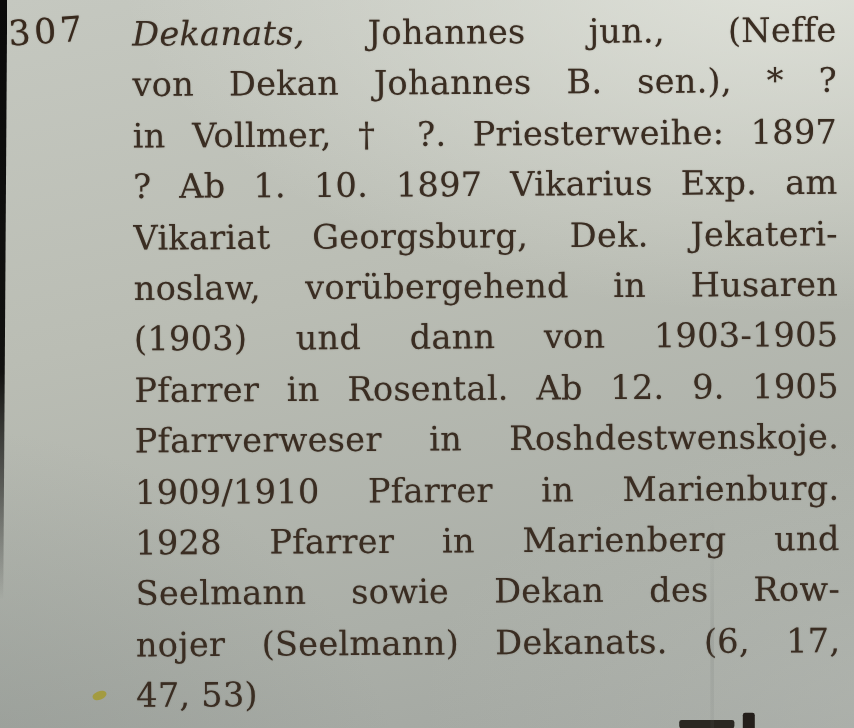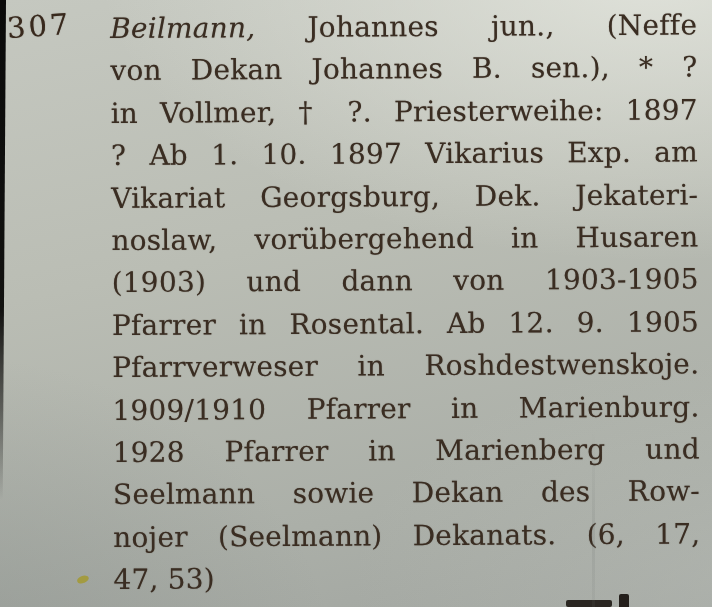--- a/index.html
+++ b/index.html
@@ -114,21 +114,21 @@
 <body>
 
 <div class="photo">
 
   <div class="edge-strip"></div>
 
   <div class="entry-number">307</div>
 
   <div class="text-block">
     <div class="line">
-      <span class="italic">Beilmann,</span>
+      <span class="italic">Dekanats,</span>
       <span>Johannes jun., (Neffe</span>
     </div>
     <div>
         <div class="line">von Dekan Johannes B. sen.), * ?</div>
         <div class="line">in Vollmer, † ?. Priesterweihe: 1897</div>
         <div class="line">? Ab 1. 10. 1897 Vikarius Exp. am</div>
         <div class="line">Vikariat Georgsburg, Dek. Jekateri-</div>
         <div class="line">noslaw, vorübergehend in Husaren</div>
         <div class="line">(1903) und dann von 1903-1905</div>
         <div class="line">Pfarrer in Rosental. Ab 12. 9. 1905</div>

